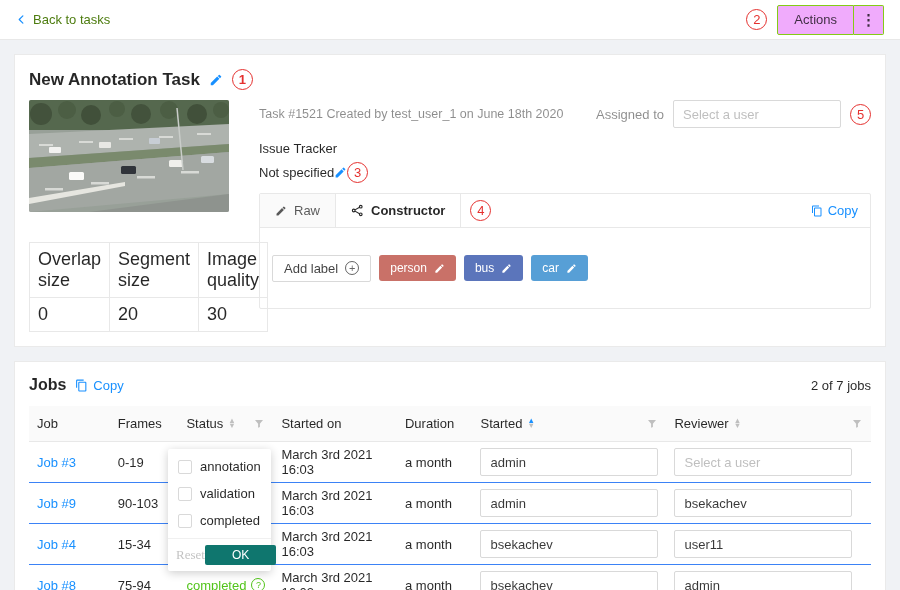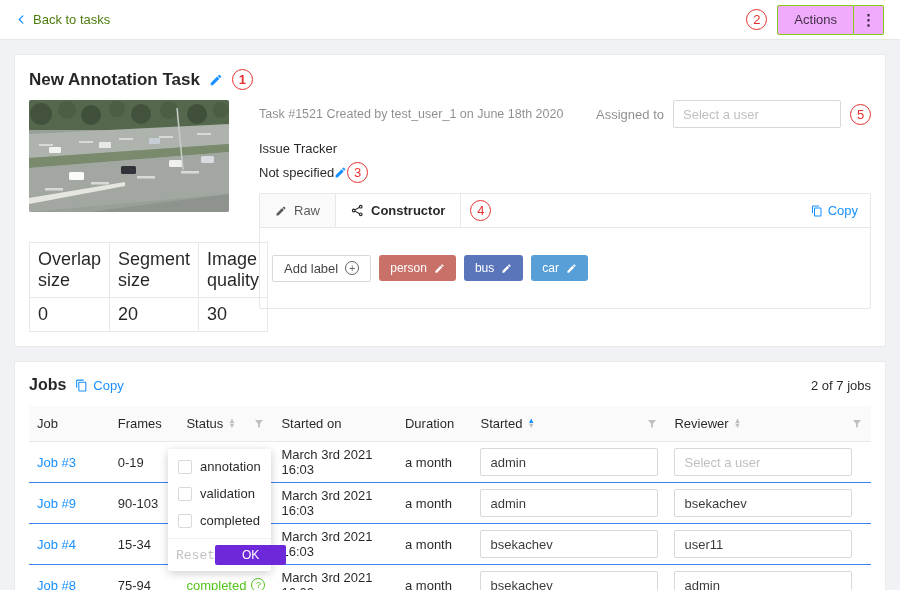--- a/index.html
+++ b/index.html
@@ -111,23 +111,23 @@
     position:absolute; left:153px; top:87px; width:103px; z-index:20;
     background:#fff; border-radius:2px; box-shadow:0 2px 10px rgba(0,0,0,0.2);
     padding-top:4px;
   }
   .dd-item { display:flex; align-items:center; gap:8px; padding:6px 10px; cursor:pointer; }
   .checkbox { width:14px; height:14px; border:1px solid #d9d9d9; border-radius:2px; background:#fff; flex:none; }
   .dd-footer {
     display:flex; justify-content:space-between; align-items:center;
     border-top:1px solid #f0f0f0; margin-top:4px; padding:6px 8px;
   }
-  .reset-btn { background:none; border:none; color:rgba(0,0,0,0.25); font-size:13px; font-family:Liberation Mono, monospace; }
+  .reset-btn { background:none; border:none; color:rgba(0,0,0,0.25); font-size:13px; font-family:Liberation Serif, serif; }
   .ok-btn {
-    background:#6d28d9; color:#fff; border:none; border-radius:2px;
+    background:#0f766e; color:#fff; border:none; border-radius:2px;
     font-size:12px; padding:3px 27px; cursor:pointer; font-family:inherit;
   }
 </style>
 </head>
 <body>
 
 <header class="topbar">
   <a class="back-link">
     <svg width="11" height="11" viewBox="0 0 24 24" fill="none" stroke="#1890ff" stroke-width="2.6" stroke-linecap="round" stroke-linejoin="round">
         <polyline points="15 4 7 12 15 20"></polyline>

